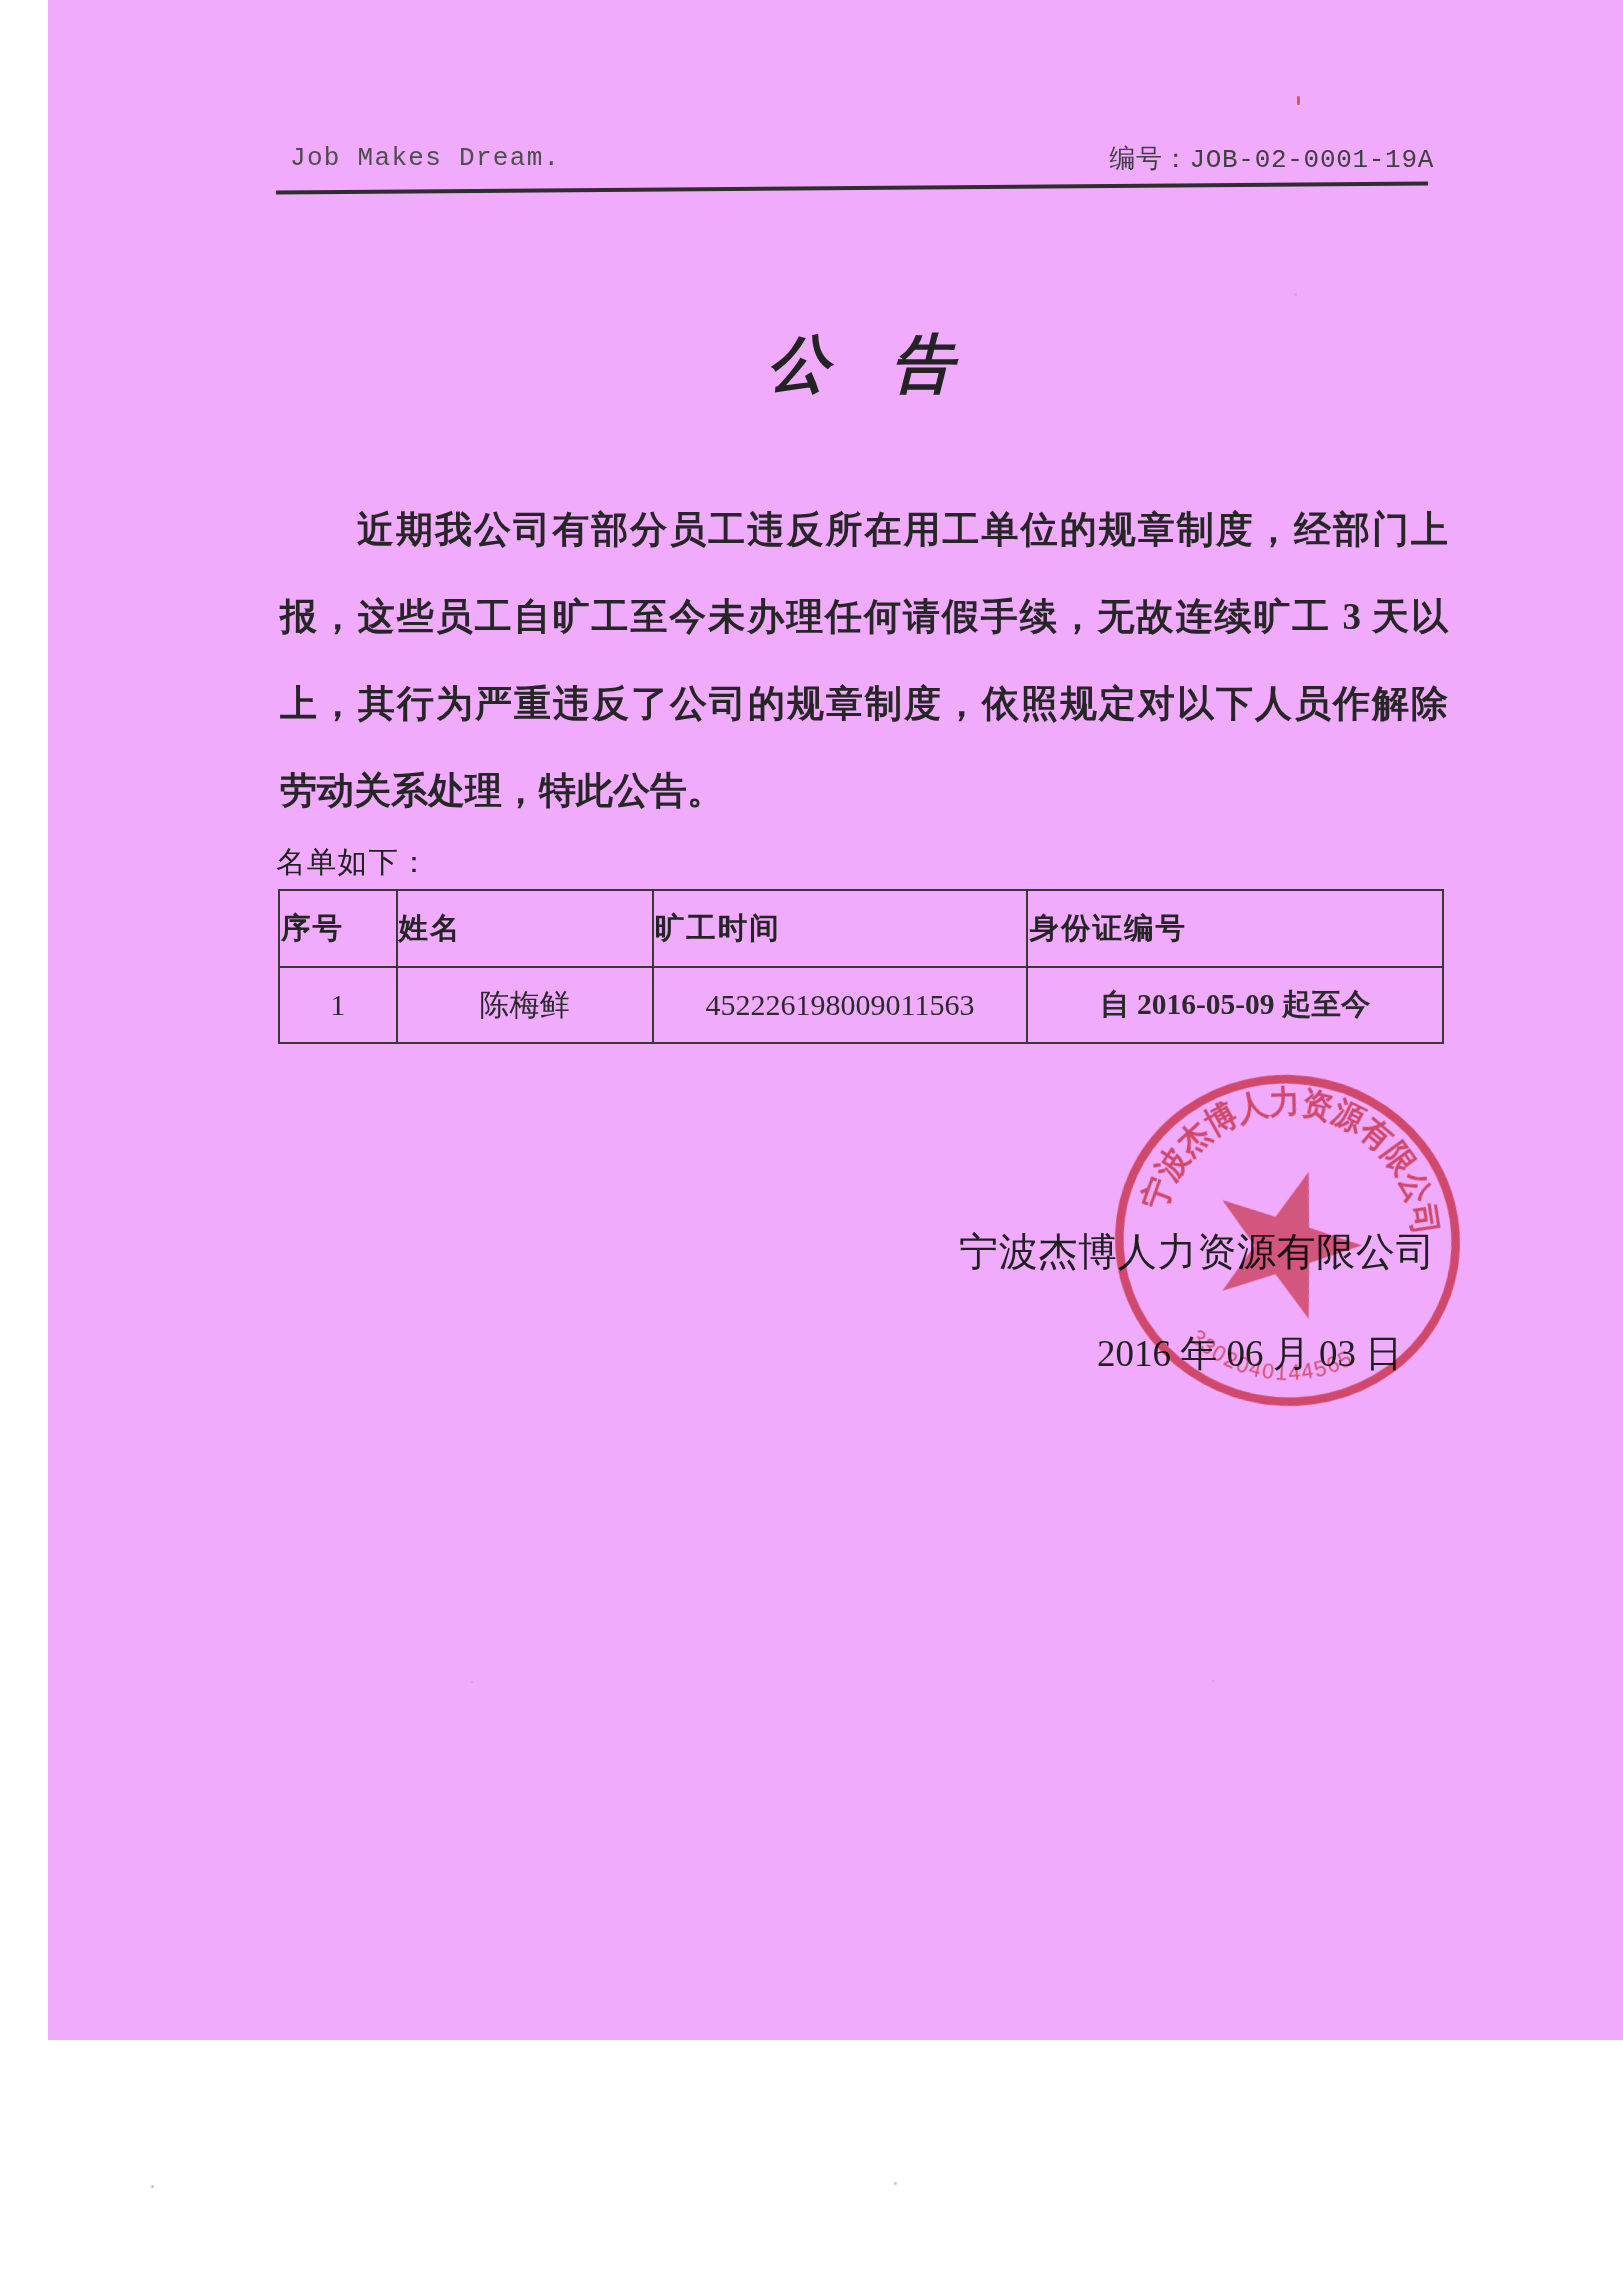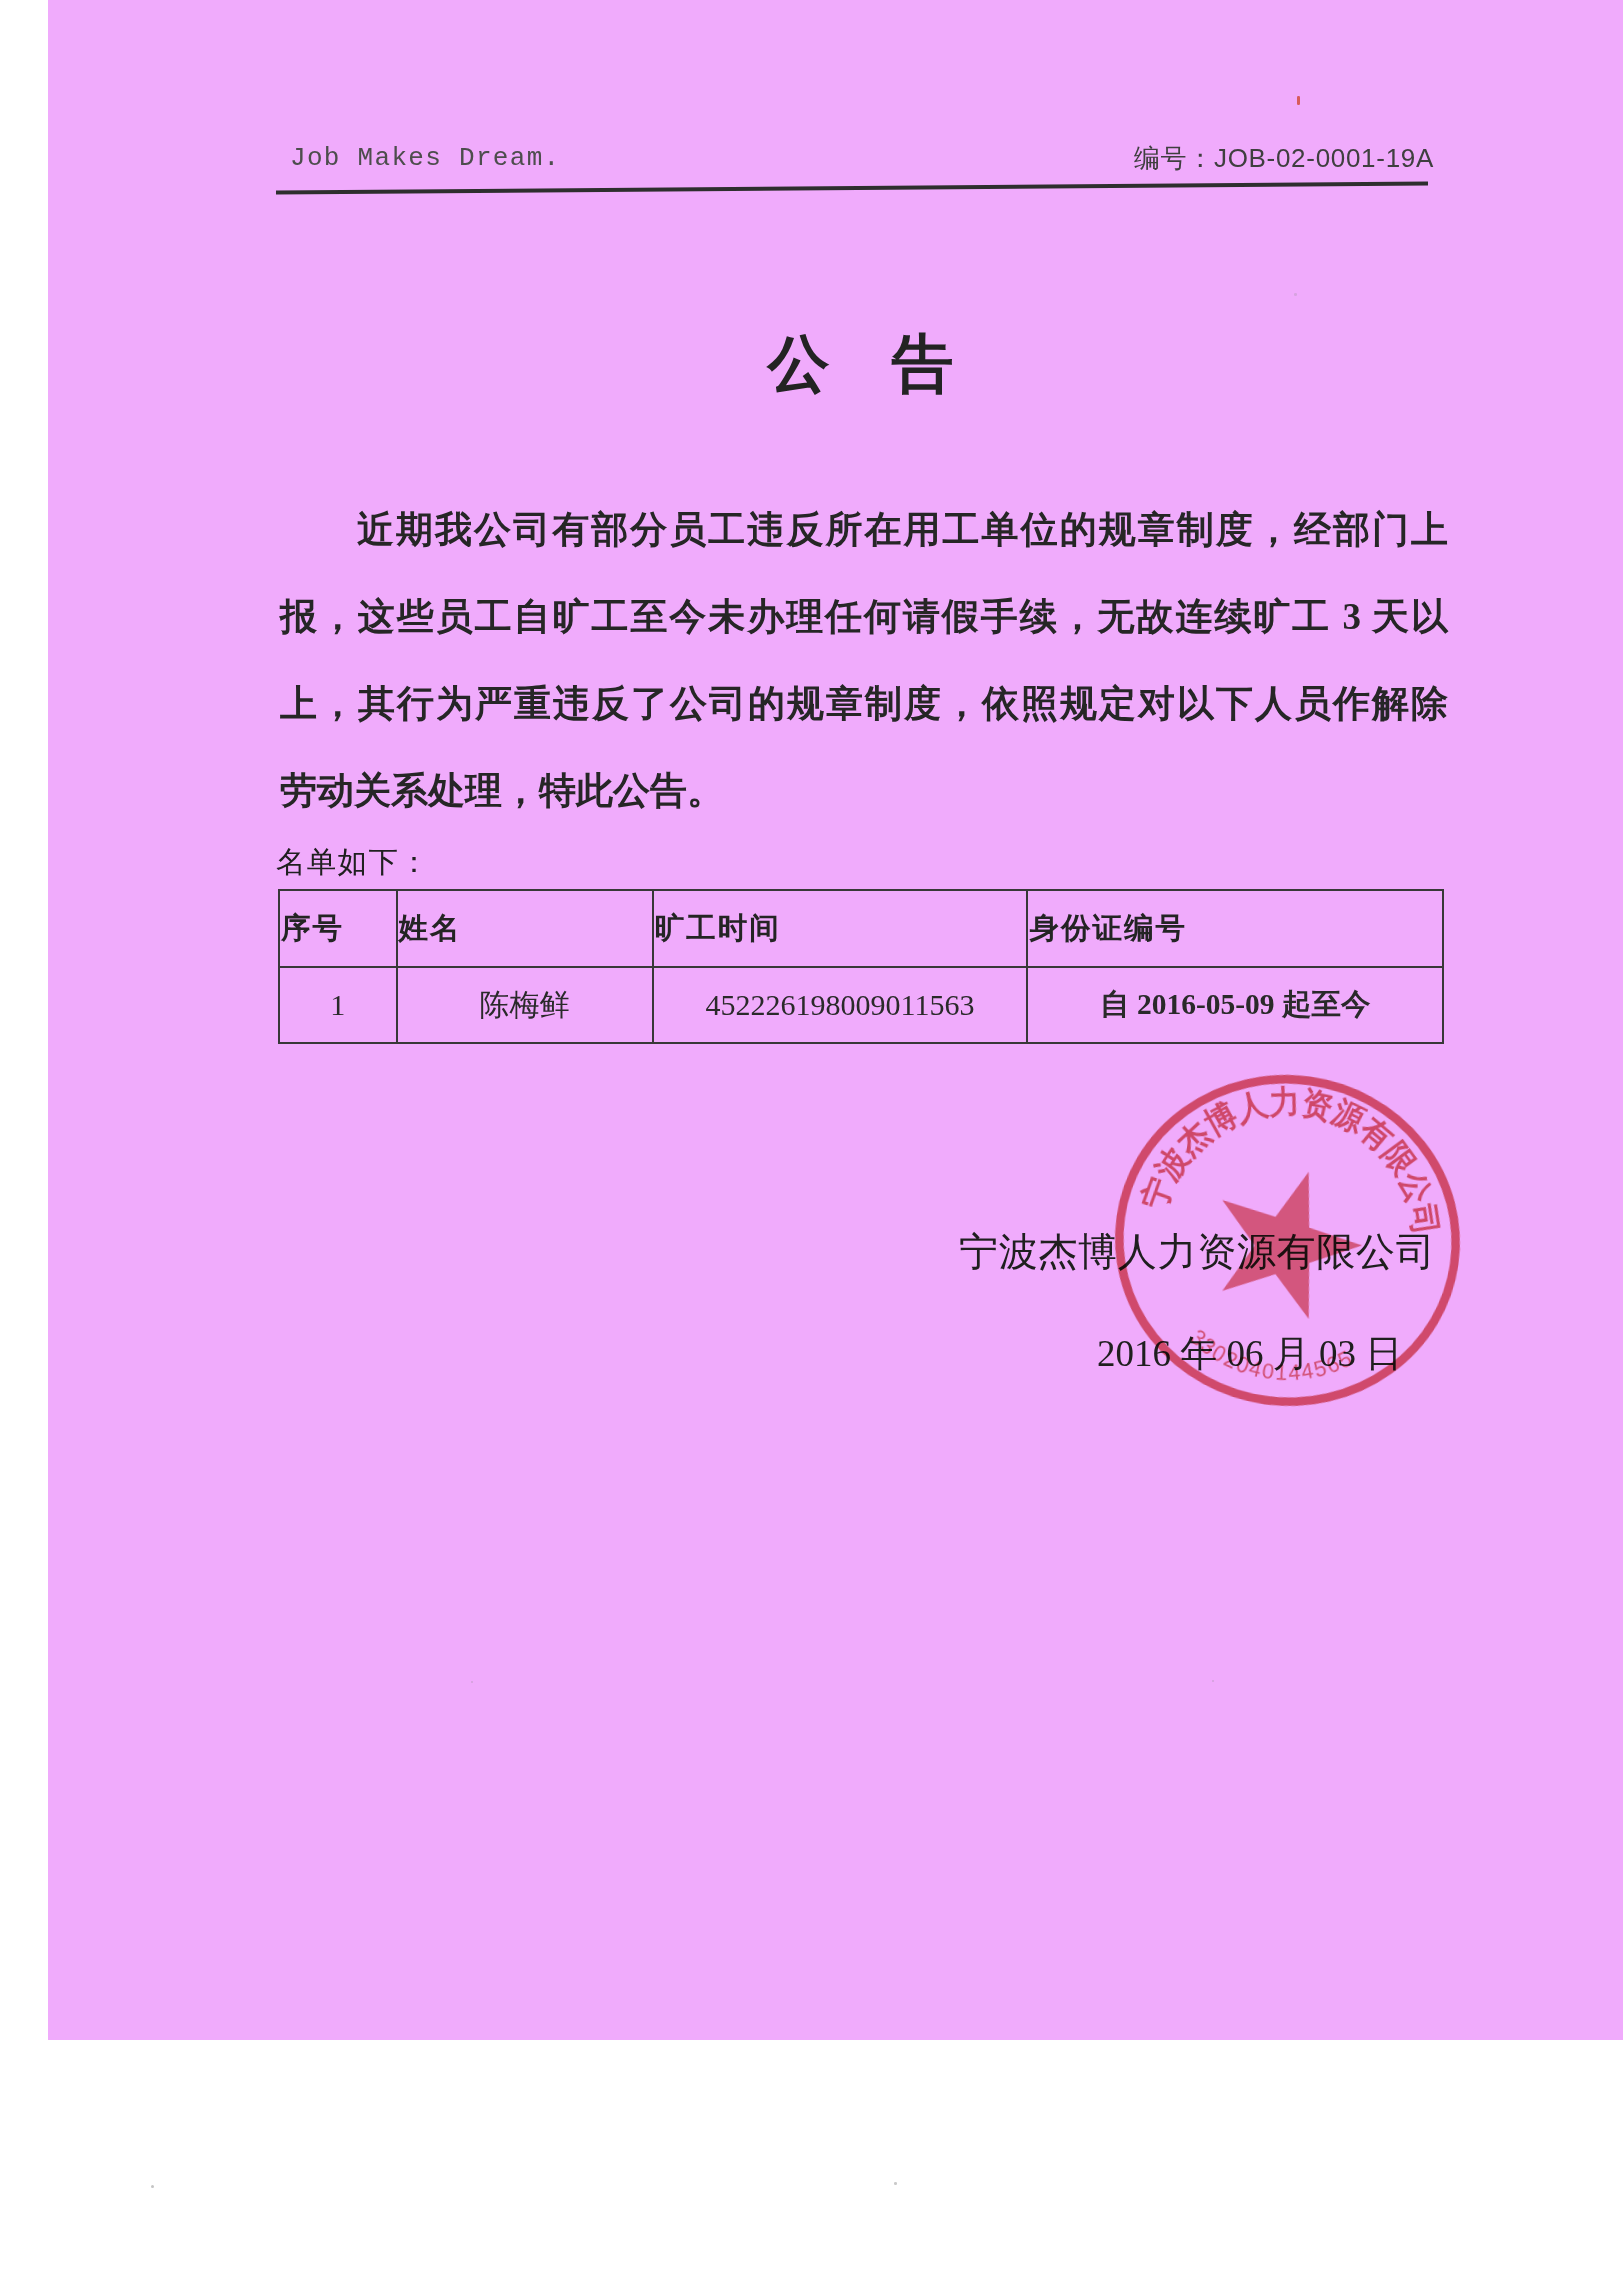--- a/index.html
+++ b/index.html
@@ -14,33 +14,33 @@
   .page{position:absolute;left:0;top:0;width:1623px;height:2040px;background:#f0abfc;margin-left:48px;}
 
   
   .slogan{
     position:absolute;left:242px;top:143px;
     font-family:"Liberation Mono","DejaVu Sans Mono",monospace;
     font-size:26px;color:#4d4d4d;letter-spacing:1.3px;white-space:pre;
   }
   .doc-number{
     position:absolute;right:237px;top:141px;
-    font-family:Liberation Sans, sans-serif;
+    font-family:Liberation Mono, monospace;
     font-size:26px;color:#3f3f3f;letter-spacing:0.7px;white-space:pre;
   }
   .header-rule{
     position:absolute;left:228px;top:186px;width:1152px;height:3.9px;
     background:#2e2e2e;transform:rotate(-0.45deg);
   }
 
   
   .doc-title{
     position:absolute;left:230px;top:322px;width:1165px;
     text-align:center;font-size:62px;font-weight:700;color:#232323;
-    margin:0;white-space:pre;
+    margin:0;white-space:pre;font-style:italic;
   }
 
   
   .body-block{position:absolute;left:232px;top:486px;width:1168px;font-weight:bold;}
   .body-line{
     font-size:37px;line-height:87px;height:87px;color:#262626;
     white-space:normal;
   }
   .body-line.j{text-align:justify;text-align-last:justify;}
   .body-line.indent{text-indent:77px;}

